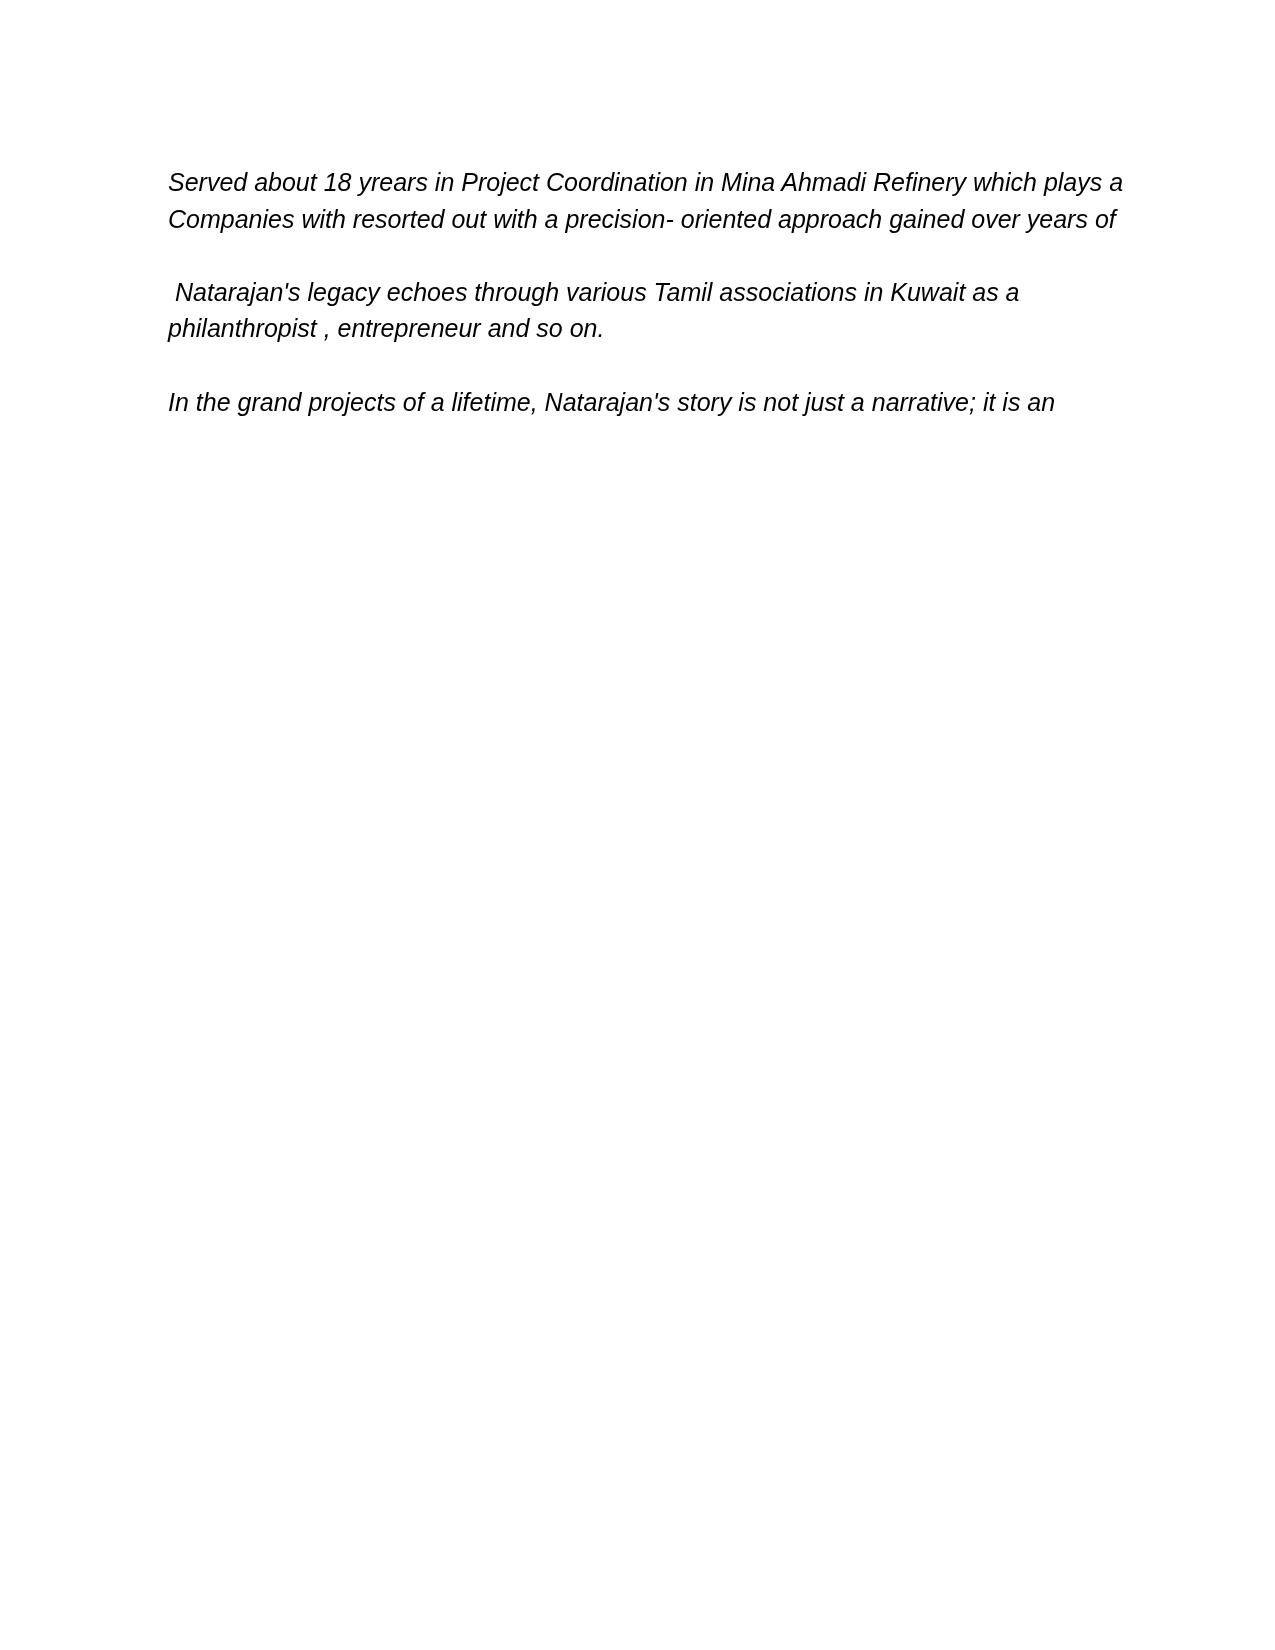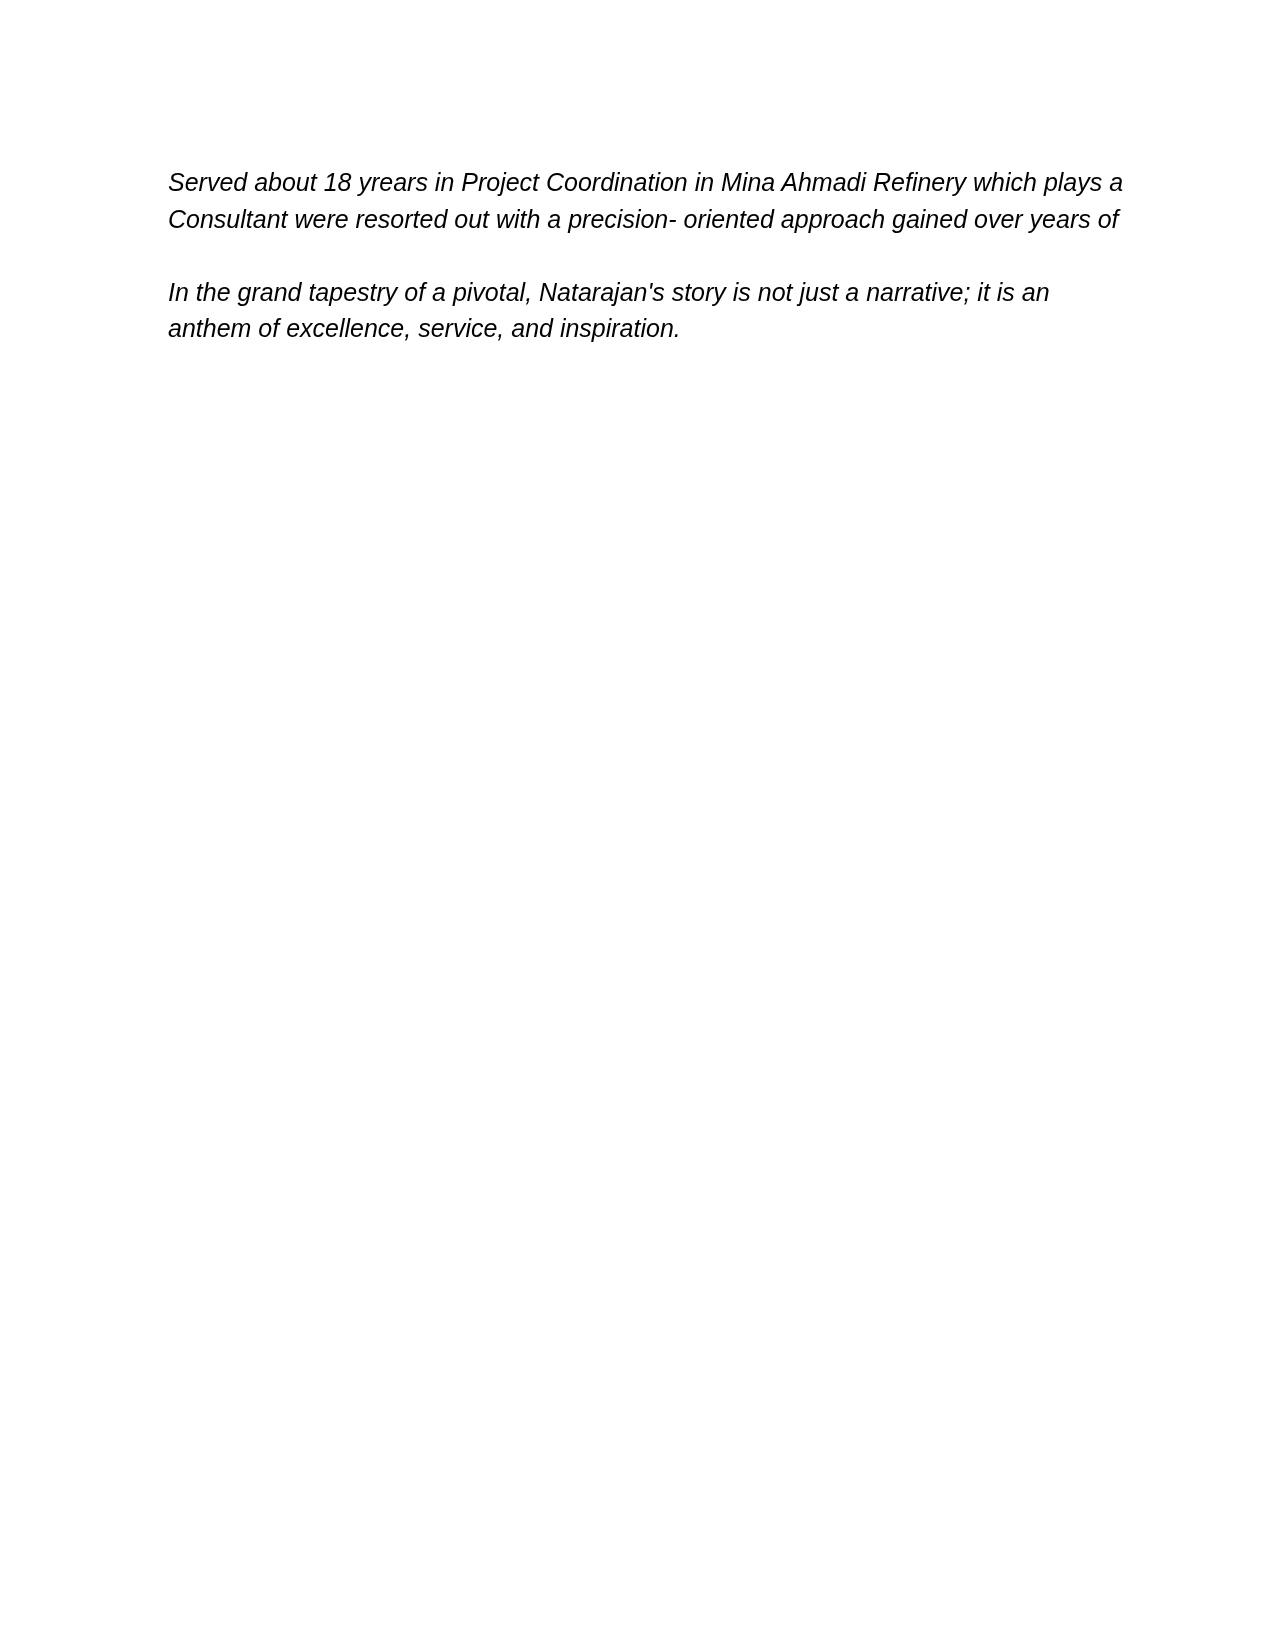--- a/index.html
+++ b/index.html
@@ -33,24 +33,27 @@
   }
 </style>
 </head>
 <body>
 
 <div class="page">
   <div class="content">
 
     <div class="paragraph">
       <div class="text-line">Served about 18 yrears in Project Coordination in Mina Ahmadi Refinery which plays a</div>
-      <div class="text-line">Consultant were resorted out with a precision- oriented approach gained over years of</div>
+      <div class="text-line">Companies with resorted out with a precision- oriented approach gained over years of</div>
     </div>
 
 
+    <div class="paragraph">
+      <div class="text-line"> Natarajan's legacy echoes through various Tamil associations in Kuwait as a</div>
+      <div class="text-line">philanthropist , entrepreneur and so on.</div>
+    </div>
 
     <div class="paragraph">
-      <div class="text-line">In the grand tapestry of a pivotal, Natarajan's story is not just a narrative; it is an</div>
-      <div class="text-line">anthem of excellence, service, and inspiration.</div>
+      <div class="text-line">In the grand projects of a lifetime, Natarajan's story is not just a narrative; it is an</div>
     </div>
 
   </div>
 </div>
 
 </body></html>

